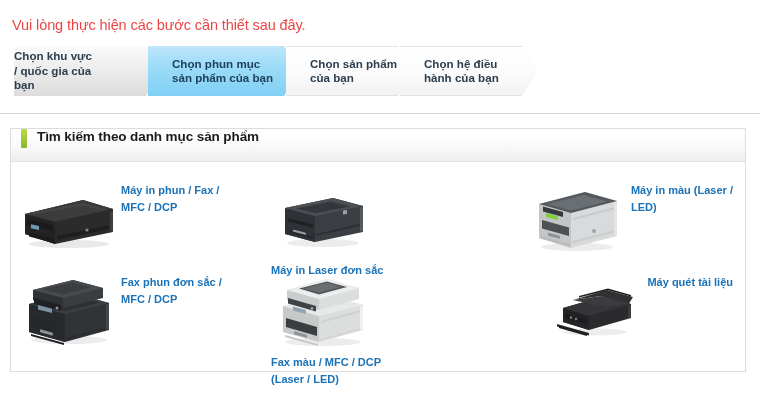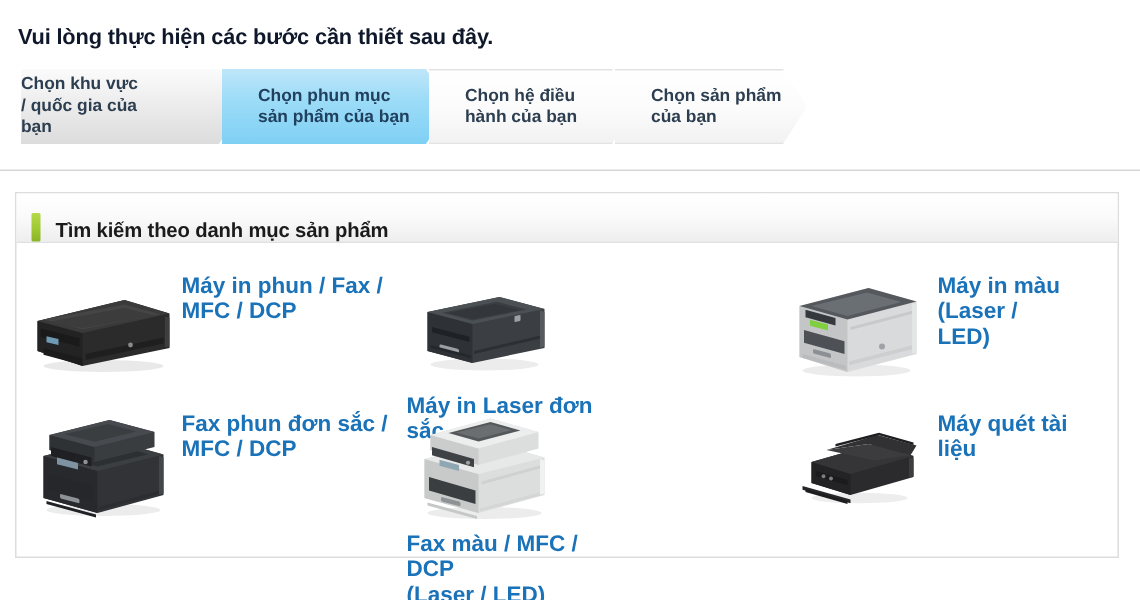--- a/index.html
+++ b/index.html
@@ -18,22 +18,22 @@
     height: 400px;
     background: #ffffff;
   }
 
   
   .intro-title {
     position: absolute;
     left: 12px;
     top: 17px;
     font-size: 14.5px;
-    font-weight: bold;
-    color: #0f172a;
+    font-weight: normal;
+    color: #ef4444;
     letter-spacing: -0.1px;
     white-space: nowrap;
   }
 
   
   .steps {
     position: absolute;
     left: 14px;
     top: 46px;
     height: 50px;
@@ -105,21 +105,21 @@
     border: 1px solid #dcdcdc;
     background: #ffffff;
   }
 
   .panel-header {
     position: relative;
     height: 33px;
     background: linear-gradient(to bottom, #ffffff 0%, #fafafa 50%, #eeeeee 100%);
     border-bottom: 1px solid #e0e0e0;
     display: flex;
-    align-items: flex-end;
+    align-items: flex-start;
     padding-left: 10px;
   }
 
   .accent-bar {
     width: 6px;
     height: 19px;
     border-radius: 1px;
     background: linear-gradient(to bottom, #b6d94a 0%, #9fc932 55%, #8ab428 100%);
     flex: 0 0 auto;
   }
@@ -157,21 +157,21 @@
   .cell.c3 { width: 218px; justify-content: flex-end; }
 
   .thumb {
     position: relative;
     width: 102px;
     height: 80px;
     flex: 0 0 auto;
   }
 
   .cat-label {
-    font-size: 15px;
+    font-size: 11px;
     font-weight: bold;
     line-height: 17px;
     color: #1a72b8;
     padding-top: 8px;
     padding-right: 6px;
   }
 
   .cell.c1 .cat-label { margin-left: 2px; max-width: 150px; }
   .cell.c2 .cat-label { margin-left: 0px; max-width: 148px; }
   .cell.c3 .cat-label { margin-left: 2px; max-width: 116px; }
@@ -195,34 +195,34 @@
       </span>
     </div>
 
     <div class="step active">
       <span class="lines">
         <span>Chọn phun mục</span>
         <span>sản phẩm của bạn</span>
       </span>
     </div>
 
+    <div class="step upcoming">
+      <span class="lines">
+        <span>Chọn sản phẩm</span>
+        <span>của bạn</span>
+      </span>
+    </div>
+
     <div class="step upcoming last">
       <span class="lines">
         <span>Chọn hệ điều</span>
         <span>hành của bạn</span>
       </span>
     </div>
 
-    <div class="step upcoming">
-      <span class="lines">
-        <span>Chọn sản phẩm</span>
-        <span>của bạn</span>
-      </span>
-    </div>
-
   </div>
 
   <div class="steps-rule"></div>
 
   <div class="panel">
 
     <div class="panel-header">
       <span class="accent-bar"></span>
       <span class="panel-title">Tìm kiếm theo danh mục sản phẩm</span>
     </div>

